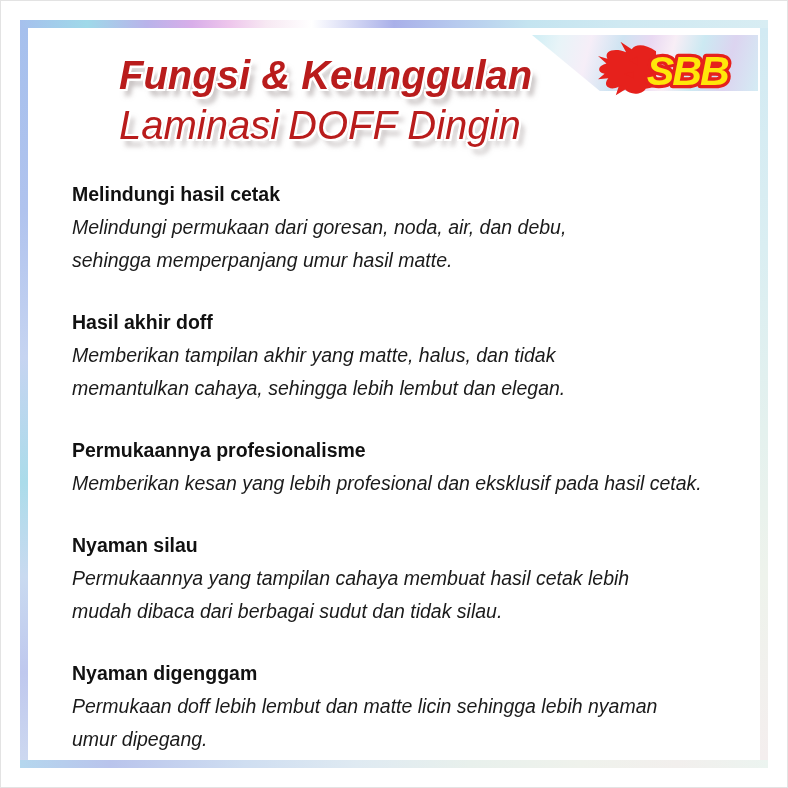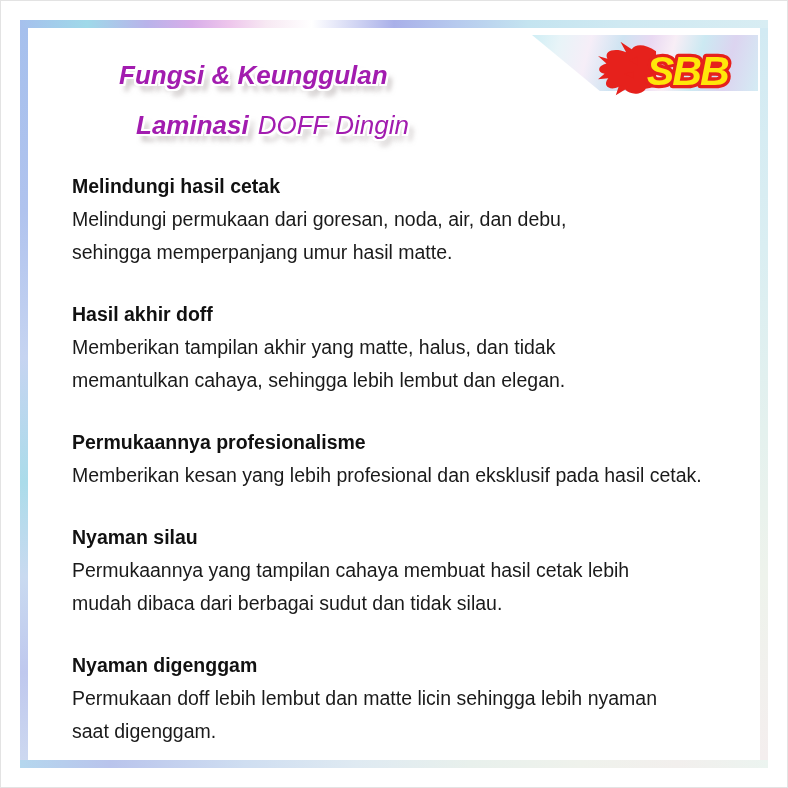--- a/index.html
+++ b/index.html
@@ -16,46 +16,46 @@
     background:linear-gradient(90deg,#b5d7ee 0%,#b9c4ec 12%,#cfdef1 30%,#dfeaf2 45%,#e8f0ec 60%,#eff2ec 75%,#f2efed 88%,#ecf4f0 100%);}
   .frame-left{left:20px;top:28px;width:8px;height:732px;
     background:linear-gradient(180deg,#a6c0ed 0%,#b0c3ee 25%,#c6d4f1 45%,#abdcea 62%,#c9daf0 75%,#bfc8ee 88%,#cdd8f0 100%);}
   .frame-right{left:760px;top:28px;width:8px;height:732px;
     background:linear-gradient(180deg,#d2eaf3 0%,#daeef2 30%,#e4f1ee 55%,#eef3ec 75%,#f4eeee 100%);}
 
   
   .title-block{
     position:absolute;left:119px;top:50px;
     font-family:"Liberation Sans",sans-serif;
-    font-style:italic;font-size:26px;line-height:50px;
-    color:#a21caf;white-space:nowrap;
+    font-style:italic;font-size:40px;line-height:50px;
+    color:#b91c1c;white-space:nowrap;
     text-shadow:
       -2px -2px 0 #fff, 2px -2px 0 #fff, -2px 2px 0 #fff, 2px 2px 0 #fff,
       -2px 0 0 #fff, 2px 0 0 #fff, 0 -2px 0 #fff, 0 2px 0 #fff,
       5px 7px 5px rgba(145,135,135,.55);
   }
   .title-line1{font-weight:bold;}
-  .title-bold{font-weight:bold;margin-right:9px;margin-left:17px;}
+  .title-bold{font-weight:normal;margin-right:9px;}
   .title-regular{font-weight:normal;margin-top:10px;}
 
   
   .logo-plate{
     position:absolute;left:532px;top:35px;width:226px;height:56px;
     clip-path:polygon(0 0,100% 0,100% 100%,30% 100%);
     background:linear-gradient(105deg,#cfeef5 0%,#e8f4f8 12%,#f6eef8 25%,#cfe4f2 38%,#e9d9f2 50%,#f8eef6 60%,#cce9f2 72%,#dcd4f0 85%,#d4ecf4 100%);
   }
   .logo-svg{position:absolute;left:596px;top:40px;width:150px;height:58px;}
 
   
   .content{position:absolute;left:72px;top:170px;width:676px;color:#151515;}
-  .section{margin:0 0 29px 0;}
+  .section{margin:8px 0 29px 0;}
   .section-heading{
     font-weight:bold;font-size:19.5px;line-height:33px;margin:0;color:#111111;
   }
-  .body-line{font-size:19.5px;line-height:33px;color:#1a1a1a;}
+  .body-line{font-size:19.5px;line-height:33px;color:#1a1a1a;font-style:italic;}
 </style>
 </head>
 <body>
 
 <div class="frame-top"></div>
 <div class="frame-bottom"></div>
 <div class="frame-left"></div>
 <div class="frame-right"></div>
 
 <div class="logo-plate"></div>
@@ -113,16 +113,16 @@
     <div class="section-body">
         <div class="body-line">Permukaannya yang tampilan cahaya membuat hasil cetak lebih</div>
         <div class="body-line">mudah dibaca dari berbagai sudut dan tidak silau.</div>
       </div>
   </div>
 
   <div class="section">
     <h3 class="section-heading">Nyaman digenggam</h3>
     <div class="section-body">
         <div class="body-line">Permukaan doff lebih lembut dan matte licin sehingga lebih nyaman</div>
-        <div class="body-line">saat digenggam.</div>
+        <div class="body-line">umur dipegang.</div>
       </div>
   </div>
 </div>
 
 </body></html>

